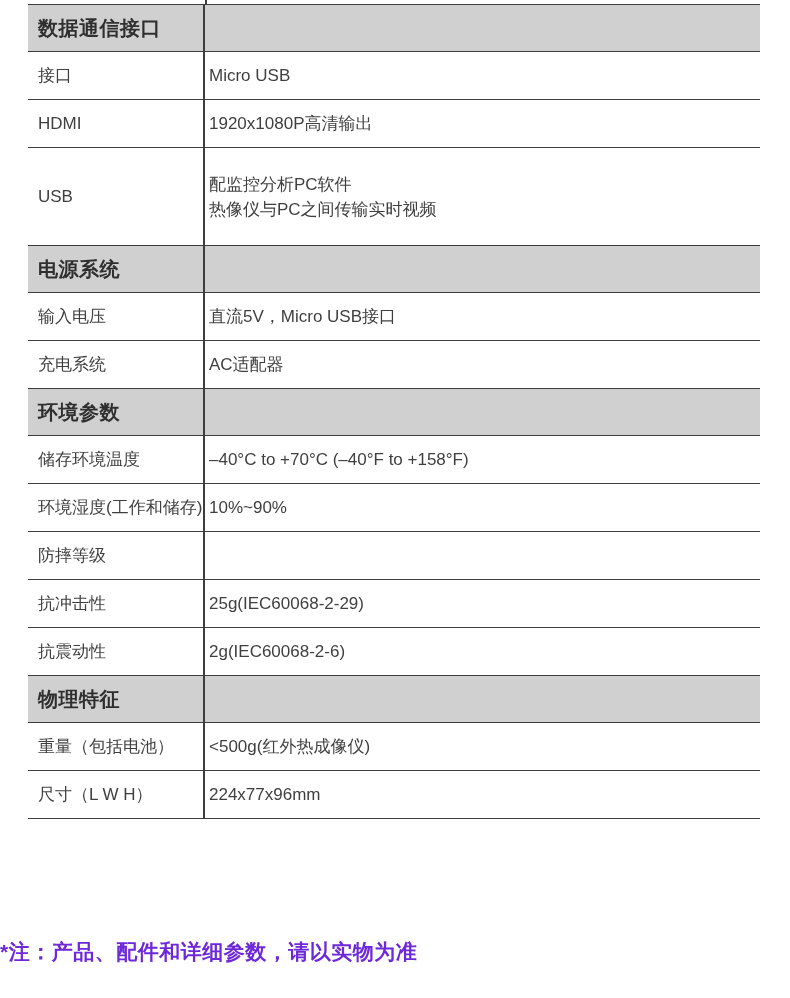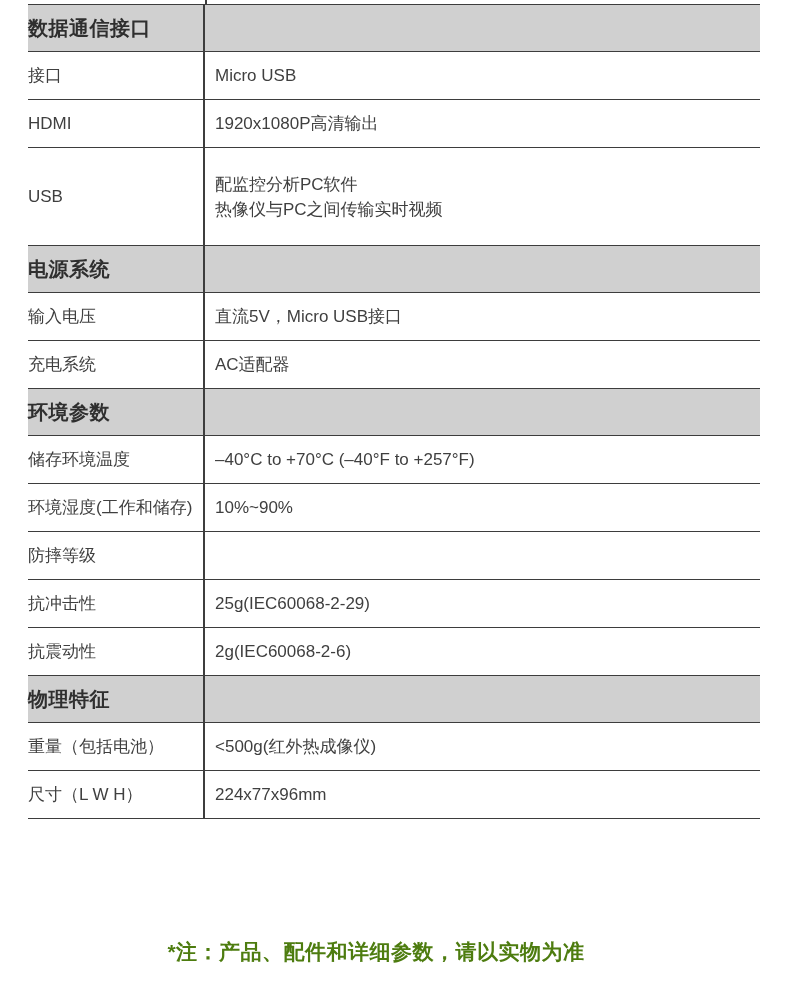--- a/index.html
+++ b/index.html
@@ -43,30 +43,31 @@
     align-items: stretch;
     border-bottom: 1px solid #3d3d3d;
     background: #ffffff;
   }
   .row .cell-label {
     width: 177px;
     flex: 0 0 177px;
     border-right: 2px solid #3d3d3d;
     display: flex;
     align-items: center;
+    padding-left: 10px;
     font-size: 17px;
     color: #3f3f3f;
     white-space: nowrap;
   }
   .row .cell-value {
     flex: 1 1 auto;
     display: flex;
     flex-direction: column;
     justify-content: center;
-    padding-left: 10px;
+    padding-left: 4px;
     font-size: 17px;
     color: #3f3f3f;
   }
   .row .cell-value .line {
     line-height: 25px;
   }
   .row.data-row { height: 48px; }
   .row.data-row.tall { height: 98px; }
   .row.section-row {
     height: 47px;
@@ -76,24 +77,24 @@
     font-size: 20px;
     font-weight: bold;
     color: #2f2f2f;
     letter-spacing: 0.5px;
   }
   .note {
     position: absolute;
     left: 0;
     top: 938px;
     width: 752px;
-    text-align: center;
+    text-align: left;
     font-size: 21px;
     font-weight: bold;
-    color: #4d7c0f;
+    color: #6d28d9;
     letter-spacing: 0.5px;
   }
 </style>
 </head>
 <body>
 
 <div class="page">
   <div class="spec-table">
     <div class="top-cut">
       <div class="divider-seg"></div>
@@ -141,21 +142,21 @@
         </div>
       </div>
 
       <div class="row section-row">
         <div class="cell-label">环境参数</div>
         <div class="cell-value"></div>
       </div>
       <div class="row data-row">
         <div class="cell-label">储存环境温度</div>
         <div class="cell-value">
-          <div class="line">–40°C to +70°C (–40°F to +257°F)</div>
+          <div class="line">–40°C to +70°C (–40°F to +158°F)</div>
         </div>
       </div>
       <div class="row data-row">
         <div class="cell-label">环境湿度(工作和储存)</div>
         <div class="cell-value">
           <div class="line">10%~90%</div>
         </div>
       </div>
       <div class="row data-row">
         <div class="cell-label">防摔等级</div>

